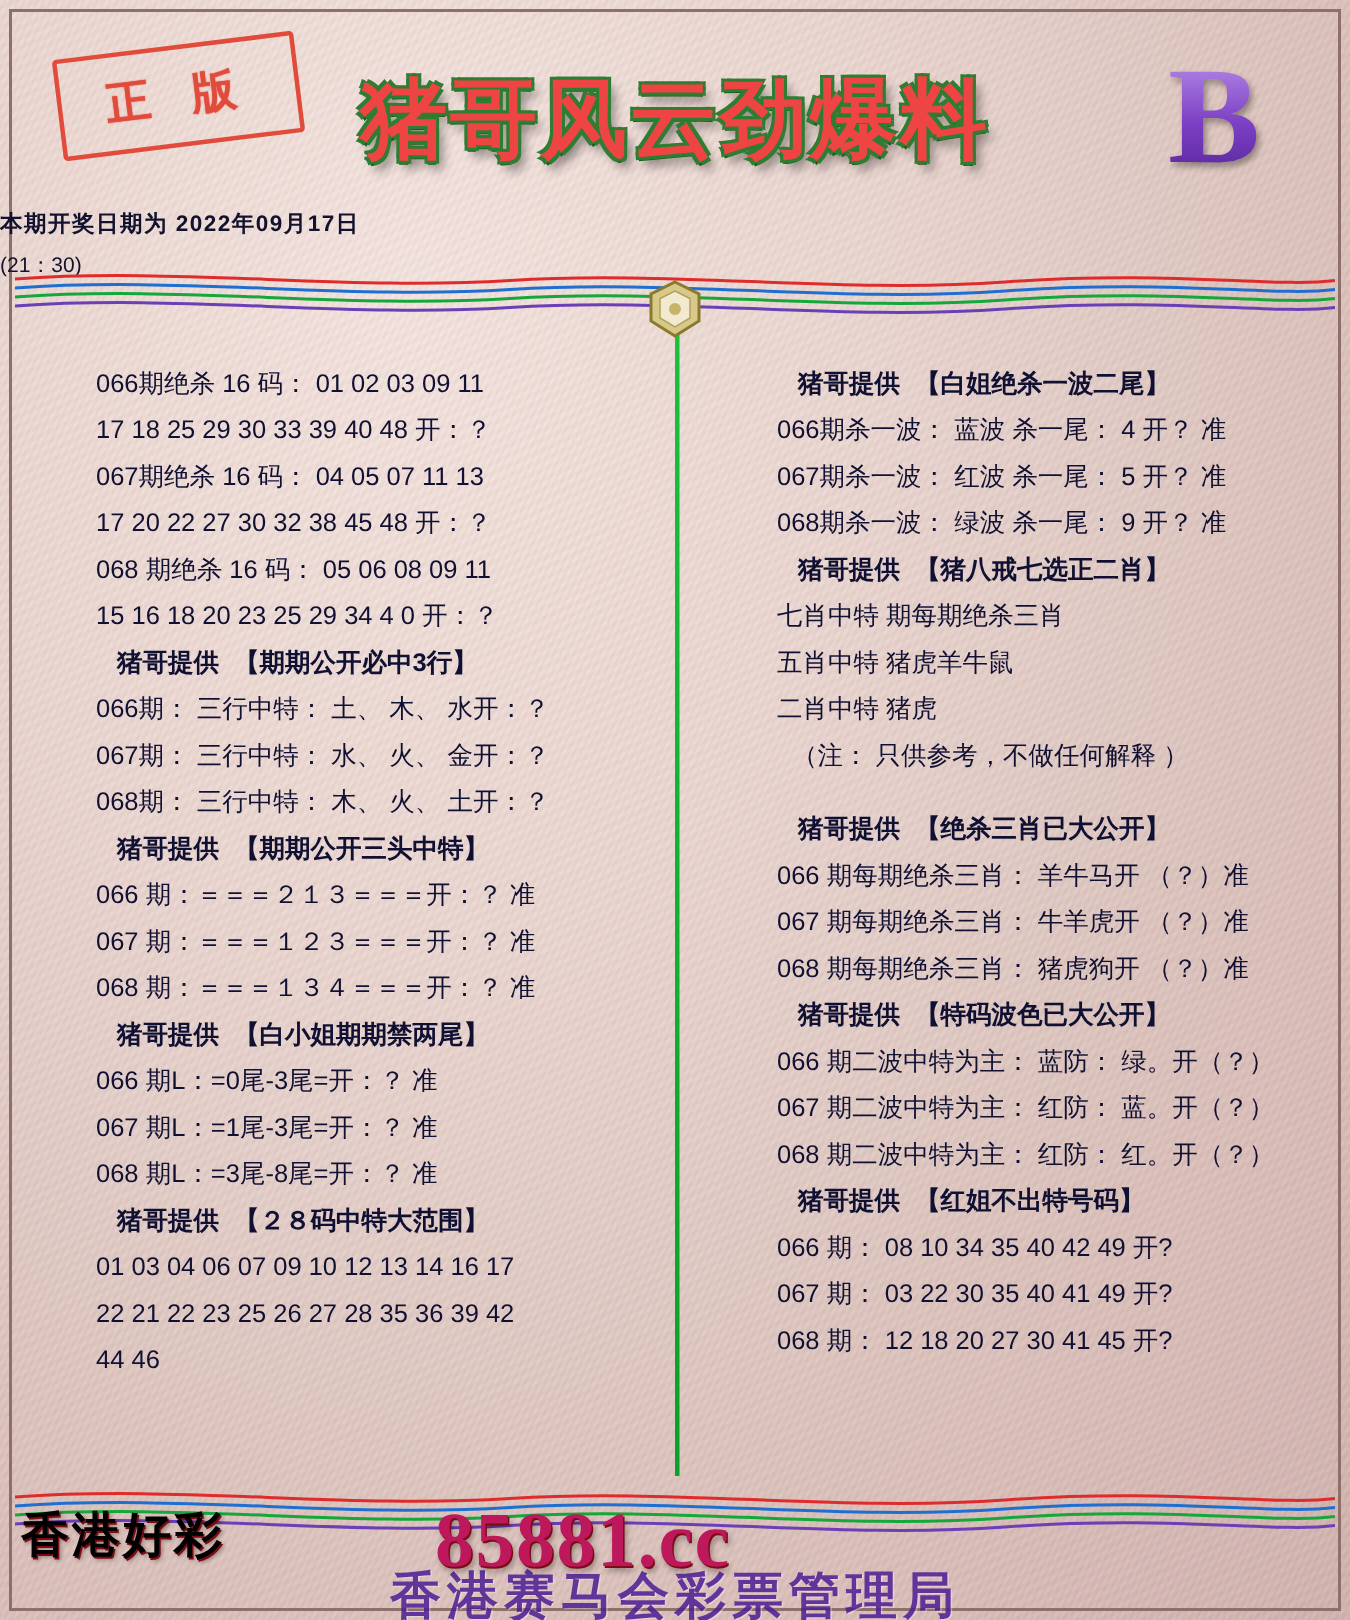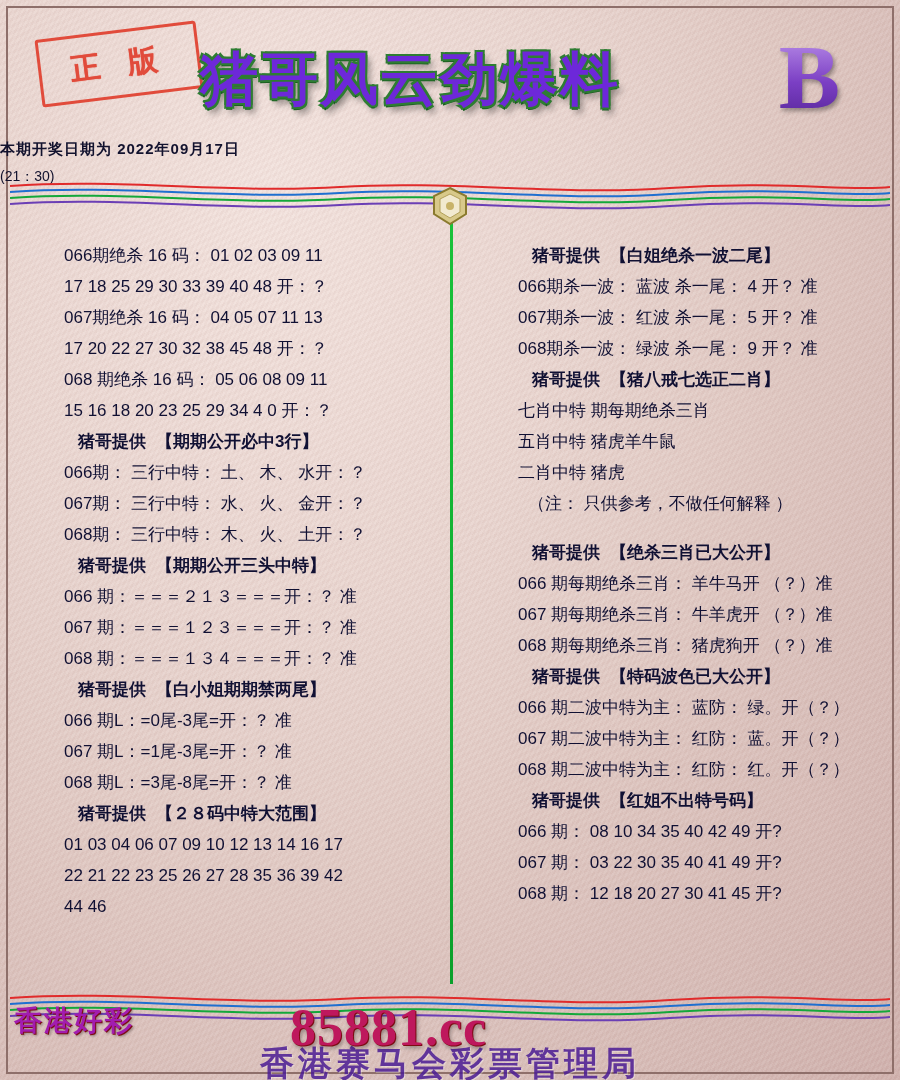--- a/index.html
+++ b/index.html
@@ -31,25 +31,25 @@
     transform:rotate(-7deg);
     display:flex;align-items:center;justify-content:center;
     color:#e14b3b;font-size:30px;font-weight:bold;letter-spacing:10px;
     font-family:"Liberation Serif","DejaVu Serif",serif;
     text-shadow:0 0 1px #e14b3b;
   }
   .title{
     position:absolute;left:200px;top:40px;width:500px;height:80px;
     font-size:58px;font-weight:bold;letter-spacing:2px;
     font-family:"Liberation Serif","DejaVu Serif",serif;
-    color:#6d28d9;
+    color:#ef4444;
     text-shadow:
       2px 2px 0 #2e7d32, -2px -2px 0 #2e7d32, 2px -2px 0 #2e7d32, -2px 2px 0 #2e7d32,
       0 3px 0 #1b5e20, 4px 6px 7px rgba(0,0,0,0.45);
-    line-height:80px;white-space:nowrap;
+    text-align:center;line-height:80px;white-space:nowrap;
   }
   .letter-b{
     position:absolute;right:60px;top:24px;
     font-size:92px;font-weight:bold;
     font-family:"Liberation Serif","DejaVu Serif",serif;
     color:#8b5ad6;
     background:linear-gradient(180deg,#c9a2f2 0%, #7b3fc4 55%, #4f2090 100%);
     -webkit-background-clip:text;background-clip:text;
     -webkit-text-fill-color:transparent;
     text-shadow:0 0 0 rgba(0,0,0,0);
@@ -100,23 +100,23 @@
   .footer-text{
     position:absolute;left:0;right:0;top:1000px;text-align:center;
     font-size:34px;font-weight:bold;letter-spacing:4px;
     color:#4c1d95;opacity:0.85;
     font-family:"Liberation Serif","DejaVu Serif",serif;
     text-shadow:1px 1px 0 rgba(255,255,255,0.4);
     margin-top:41px;
   }
   .footer-red{
     position:absolute;left:14px;top:1002px;
-    font-size:28px;font-weight:bold;letter-spacing:2px;
-    font-family:"Liberation Serif","DejaVu Serif",serif;
-    color:#a21caf;
+    font-size:32px;font-weight:bold;letter-spacing:2px;
+    font-family:"Liberation Serif","DejaVu Serif",serif;
+    color:#000000;
     text-shadow:1px 1px 0 #7d0c12, 2px 2px 3px rgba(0,0,0,0.35);
   }
   .footer-num{
     position:absolute;left:290px;top:998px;
     font-size:52px;font-weight:bold;
     font-family:"Liberation Serif","DejaVu Serif",serif;
     color:#be185d;
     text-shadow:1px 1px 0 #7d0c12, 2px 3px 4px rgba(0,0,0,0.35);
     letter-spacing:1px;
   }

